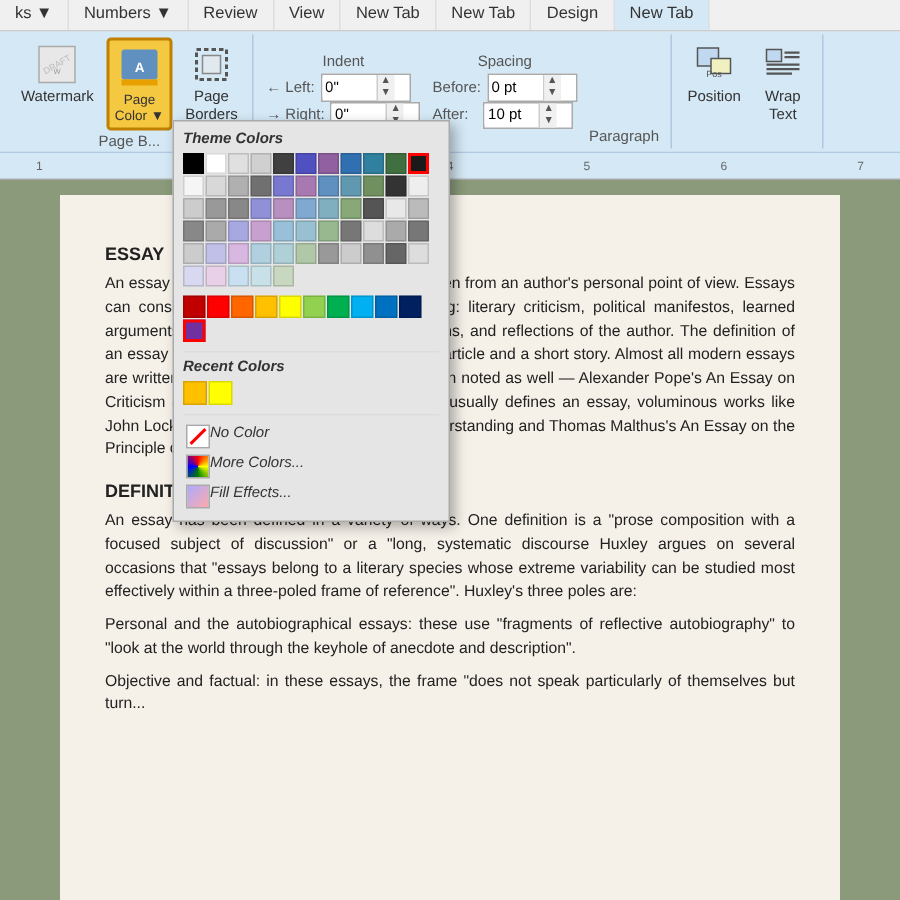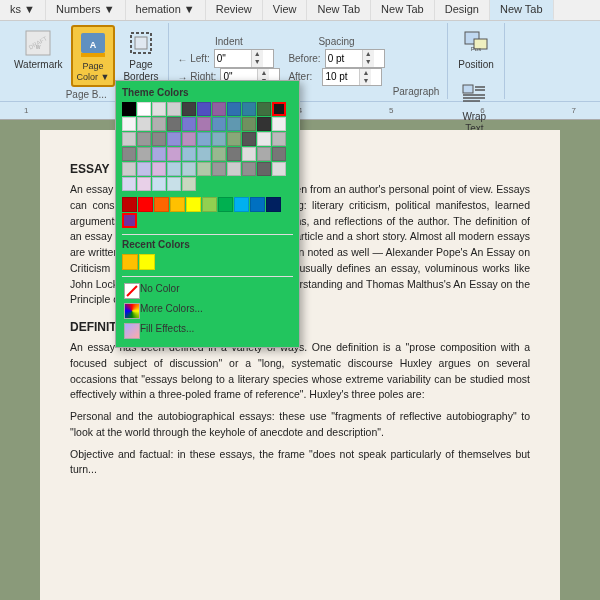--- a/index.html
+++ b/index.html
@@ -23,21 +23,21 @@
     .ribbon-btn .btn-label { font-size: 10px; text-align: center; color: #333; line-height: 1.2; }
     .field-row { display: flex; align-items: center; gap: 4px; font-size: 10px; }
     .field-label { color: #555; min-width: 30px; }
     .spinner-field { display: flex; align-items: center; border: 1px solid #aaa; background: #fff; width: 60px; }
     .spinner-input { border: none; outline: none; width: 36px; font-size: 10px; padding: 1px 2px; background: #fff; }
     .spinner-btns { display: flex; flex-direction: column; border-left: 1px solid #ccc; }
     .spinner-btn { font-size: 7px; padding: 0 2px; cursor: pointer; color: #555; line-height: 1.2; border: none; background: #f0f0f0; }
     .col-group-label { font-size: 10px; color: #555; text-align: center; margin-bottom: 2px; }
 
     
-    .color-dropdown { position: absolute; top: 80px; left: 115px; width: 185px; background: #22c55e; border: 1px solid #aaa; box-shadow: 3px 3px 8px rgba(0,0,0,0.3); z-index: 100; padding: 6px; }
+    .color-dropdown { position: absolute; top: 80px; left: 115px; width: 185px; background: #e5e5e5; border: 1px solid #aaa; box-shadow: 3px 3px 8px rgba(0,0,0,0.3); z-index: 100; padding: 6px; font-style: italic; }
     .color-section-title { font-size: 10px; font-weight: bold; color: #333; margin-bottom: 4px; }
     .color-grid { display: flex; flex-wrap: wrap; gap: 1px; margin-bottom: 6px; }
     .color-swatch { width: 14px; height: 14px; cursor: pointer; border: 1px solid rgba(0,0,0,0.15); }
     .color-divider { border: none; border-top: 1px solid #ddd; margin: 4px 0; }
     .color-option { display: flex; align-items: flex-start; gap: 0; padding: 2px 2px; cursor: pointer; font-size: 10px; color: #333; }
     .color-option-swatch { width: 16px; height: 16px; border: 1px solid #aaa; }
 
     
     .doc-area { background: #8a9a7a; padding: 10px; display: flex; justify-content: center; height: calc(600px - 80px - 22px); overflow: hidden; }
     .doc-page { background: #f5f0e8; width: 100%; max-width: 520px; padding: 20px 30px; font-size: 10.5px; line-height: 1.5; color: #222; overflow: hidden; }
@@ -48,21 +48,20 @@
     .ruler { background: #d4e8f5; height: 18px; border-bottom: 1px solid #aaa; display: flex; align-items: center; padding: 0 4px; font-size: 8px; color: #666; overflow: hidden; }
     .ruler-marks { display: flex; flex: 1; justify-content: space-between; padding: 0 20px; }
   </style>
 </head>
 <body>
 
 <div class="ribbon">
   <div class="ribbon-tabs">
     <div class="ribbon-tab">ks ▼</div>
     <div class="ribbon-tab">Numbers ▼</div>
-    <div class="ribbon-tab">hemation ▼</div>
     <div class="ribbon-tab">Review</div>
     <div class="ribbon-tab">View</div>
     <div class="ribbon-tab">New Tab</div>
     <div class="ribbon-tab">New Tab</div>
     <div class="ribbon-tab">Design</div>
     <div class="ribbon-tab active">New Tab</div>
   </div>
 
   <div class="ribbon-content">
 
@@ -146,21 +145,21 @@
               <button class="spinner-btn">▼</button>
             </div>
           </div>
         </div>
       </div>
       <div style="display:flex;flex-direction:column;align-items:center;font-size:10px;color:#555;margin-top:auto;padding-top:2px;">
         <div>Paragraph</div>
       </div>
     </div>
 
-    <div class="ribbon-group" style="flex-direction:column;gap:4px;align-items:flex-start;">
+    <div class="ribbon-group" style="flex-direction:row;gap:4px;align-items:flex-start;">
       <div class="ribbon-btn">
         <div class="icon-box">
           <svg width="28" height="28" viewBox="0 0 28 28">
             <rect x="3" y="3" width="14" height="12" fill="#c0d8f0" stroke="#555"></rect>
             <rect x="12" y="10" width="13" height="10" fill="#f0f0c0" stroke="#555"></rect>
             <text x="14" y="22" font-size="6" text-anchor="middle" fill="#555">Pos</text>
           </svg>
         </div>
         <div class="btn-label">Position</div>
       </div>

